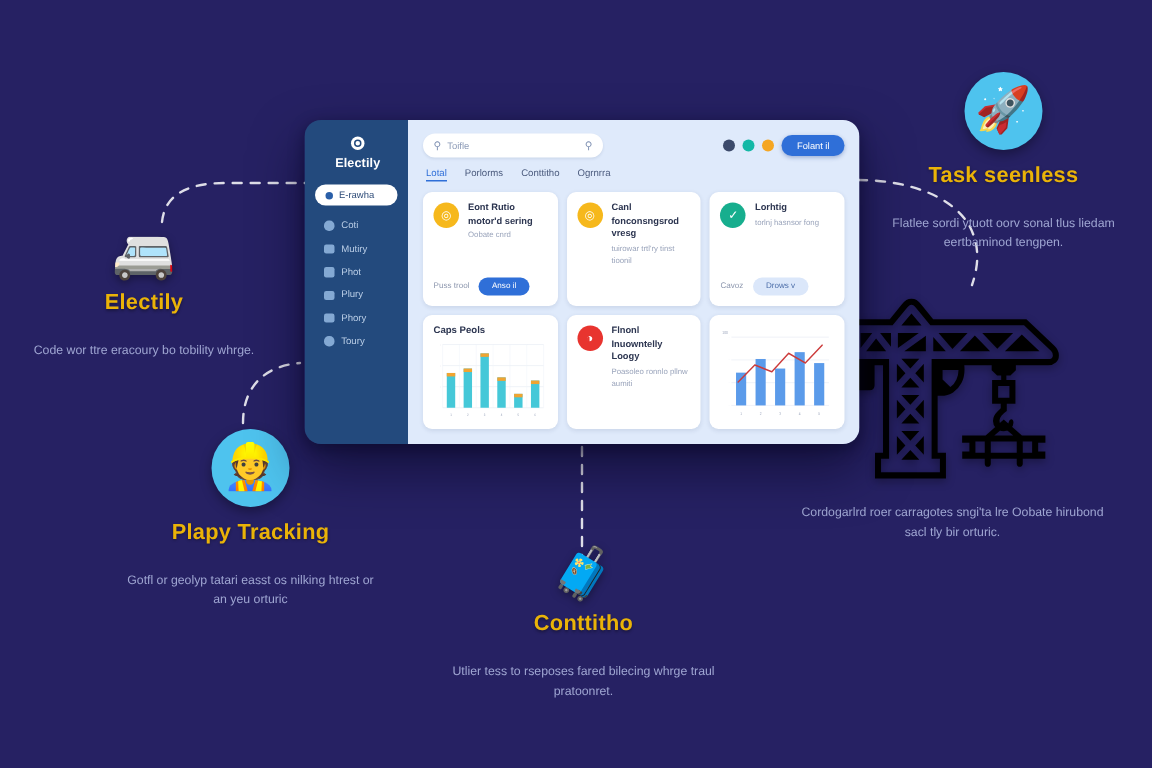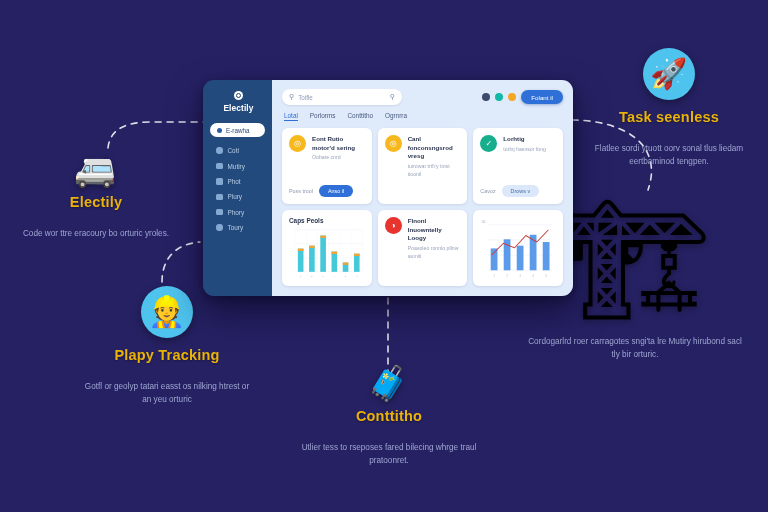--- a/index.html
+++ b/index.html
@@ -145,21 +145,21 @@
       <path d="M108,148 C110,128 128,122 150,122 L206,122"></path>
       <path d="M162,282 C162,258 176,244 200,242"></path>
       <path d="M388,298 L388,372"></path>
       <path d="M572,120 C604,120 634,130 646,150 C654,165 652,178 648,190"></path>
     </g>
   </svg>
 
   <div class="feature" id="f-seamless">
     <span class="emoji">🚐</span>
     <h3>Electily</h3>
-    <p>Code wor ttre eracoury bo orturic yroles.</p>
+    <p>Code wor ttre eracoury bo tobility whrge.</p>
   </div>
 
   <div class="feature" id="f-tracking">
     <div class="circle">
       <span>👷</span>
     </div>
     <h3>Plapy Tracking</h3>
     <p>Gotfl or geolyp tatari easst os nilking htrest or an yeu orturic</p>
   </div>
 
@@ -172,21 +172,21 @@
   <div class="feature" id="f-task">
     <div class="circle">
       <span>🚀</span>
     </div>
     <h3>Task seenless</h3>
     <p>Flatlee sordi ytuott oorv sonal tlus liedam eertbaminod tengpen.</p>
   </div>
 
   <div class="feature" id="f-automated">
     <span class="emoji" style="font-size:118px;margin-bottom:2px;">🏗</span>
-    <p style="max-width:215px;">Cordogarlrd roer carragotes sngi'ta lre Mutiry hirubond sacl tly bir orturic.</p>
+    <p style="max-width:215px;">Cordogarlrd roer carragotes sngi'ta lre Oobate hirubond sacl tly bir orturic.</p>
   </div>
 
   <div class="dashboard">
 
     <div class="sidebar">
       <div class="brand">
         <span class="logo"></span>
         <span class="name">Electily</span>
       </div>
 

